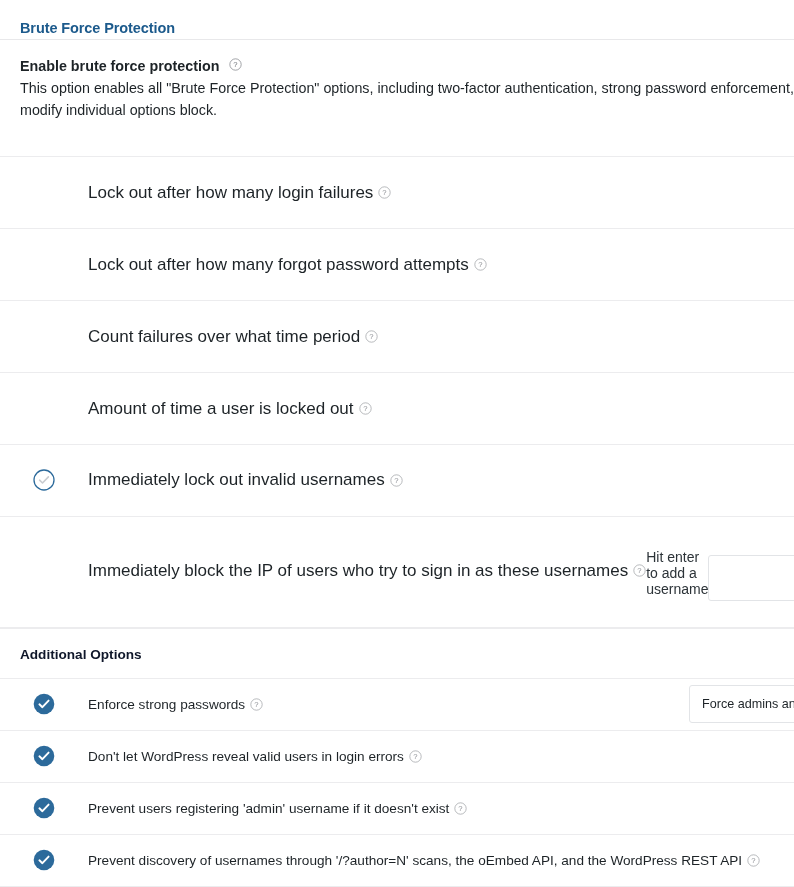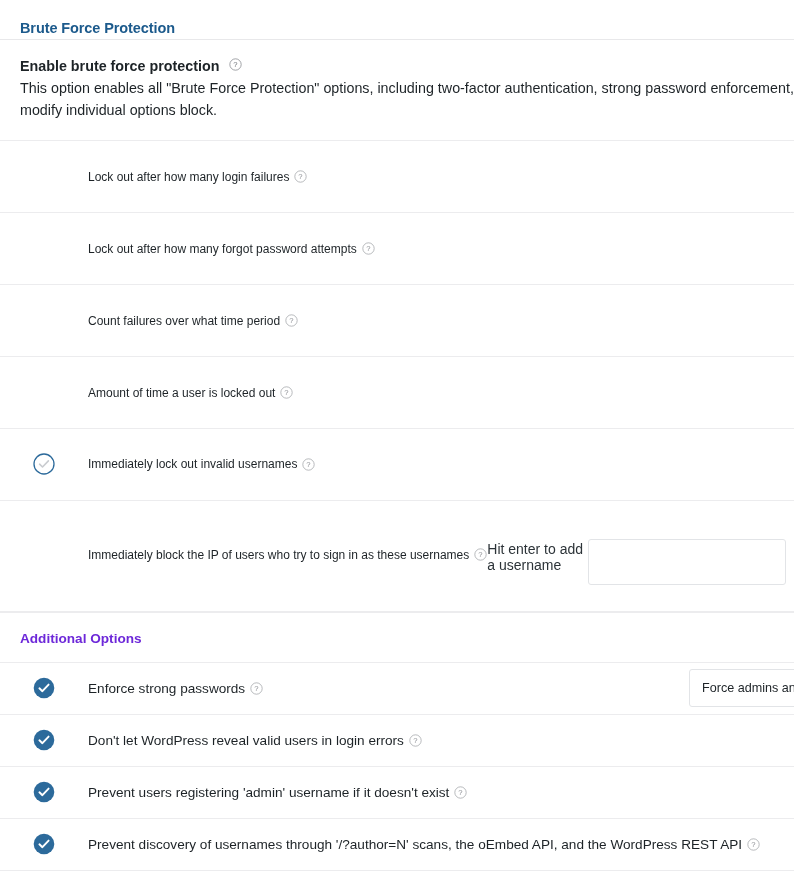--- a/index.html
+++ b/index.html
@@ -51,21 +51,21 @@
   }
   .row-body {
     flex: 1 1 auto;
     display: flex;
     align-items: center;
     min-width: 0;
   }
 
   
   .intro-row {
-    padding: 16px 20px 18px 20px;
+    padding: 16px 20px 34px 20px;
     border-bottom: 1px solid #ececee;
   }
   .intro-title {
     font-size: 14.3px;
     font-weight: bold;
     color: #1d2327;
     display: inline;
     vertical-align: middle;
   }
   .intro-desc {
@@ -75,21 +75,21 @@
     margin-top: 3px;
     white-space: nowrap;
     overflow: visible;
   }
   .intro-desc .wrapline { display: block; }
 
   
   .setting-row { height: 72px; }
   .setting-row .row-body { height: 72px; }
   .setting-label {
-    font-size: 12px;
+    font-size: 17px;
     color: #1d2327;
     white-space: nowrap;
   }
 
   
   .toggle-row { height: 72px; align-items: center; }
   .toggle-row .row-body { height: 72px; }
 
   
   .block-row { padding: 0; }
@@ -119,21 +119,21 @@
 
   
   .section-heading {
     padding: 16px 20px 15px 20px;
     border-bottom: 1px solid #ececee;
     border-top: 1px solid #ececee;
   }
   .section-heading-text {
     font-size: 13.6px;
     font-weight: bold;
-    color: #6d28d9;
+    color: #0f172a;
   }
 
   
   .option-row { height: 52px; }
   .option-row .row-body { height: 52px; }
   .option-label {
     font-size: 13.6px;
     color: #1d2327;
     white-space: nowrap;
   }

